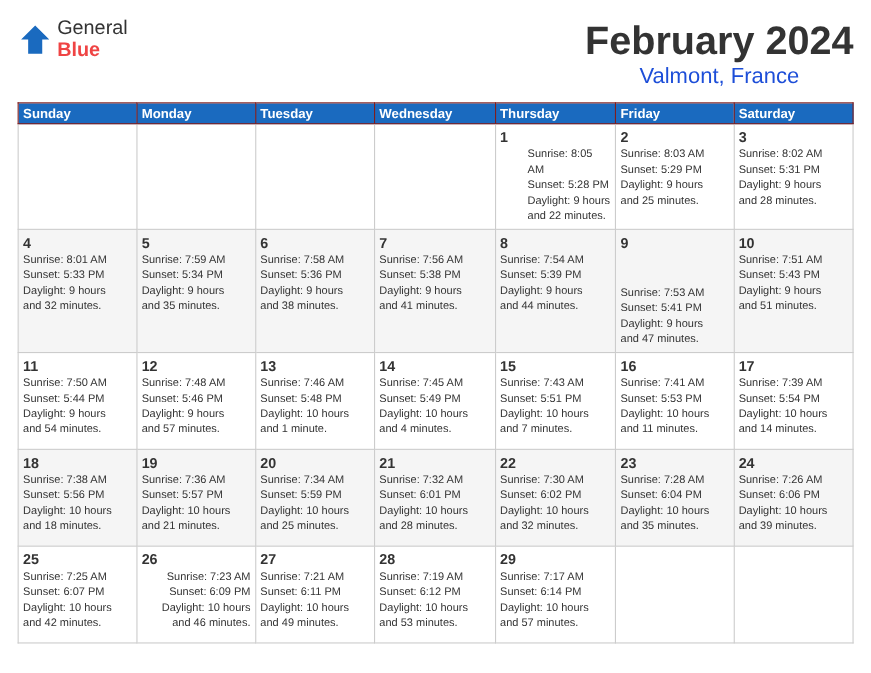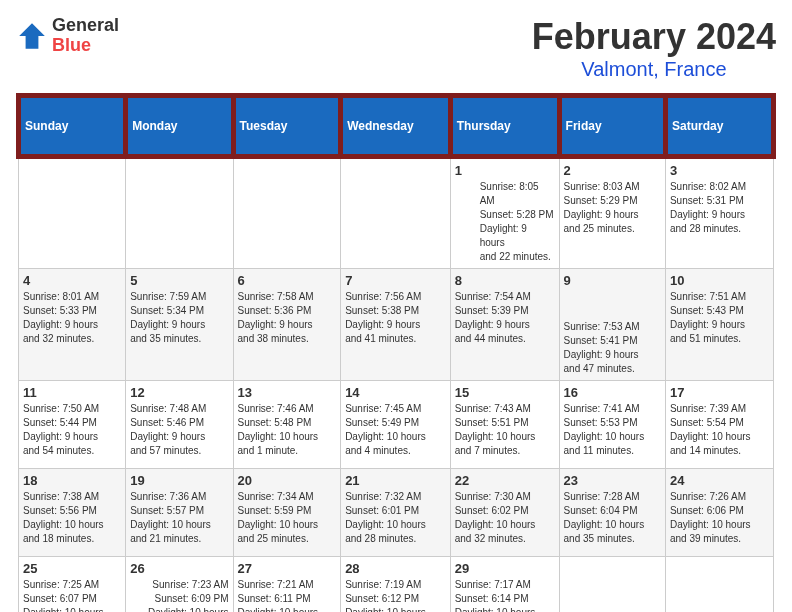--- a/index.html
+++ b/index.html
@@ -21,21 +21,21 @@
       align-items: center;
       gap: 4px;
     }
     .logo-text {
       display: flex;
       flex-direction: column;
       line-height: 1.1;
     }
     .logo-general {
       font-size: 18px;
-      font-weight: bold;
+      font-weight: normal;
       color: #333;
     }
     .logo-blue {
       font-size: 18px;
       font-weight: bold;
       color: #ef4444;
     }
     .logo-icon {
       width: 32px;
       height: 32px;
@@ -54,25 +54,25 @@
       text-align: center;
     }
     table {
       width: 100%;
       border-collapse: collapse;
       font-size: 11px;
     }
     thead tr th {
       background: #1a6abf;
       color: #fff;
-      padding: 21px 4px;
+      padding: 2px 4px;
       text-align: left;
       font-size: 12px;
       font-weight: bold;
-      border: 5px solid #7f1d1d;
+      border: 1px solid #7f1d1d;
     }
     tbody tr td {
       border: 1px solid #ccc;
       vertical-align: top;
       padding: 4px;
       width: 113px;
       min-height: 80px;
       height: 88px;
     }
     tbody tr:nth-child(odd) td {

